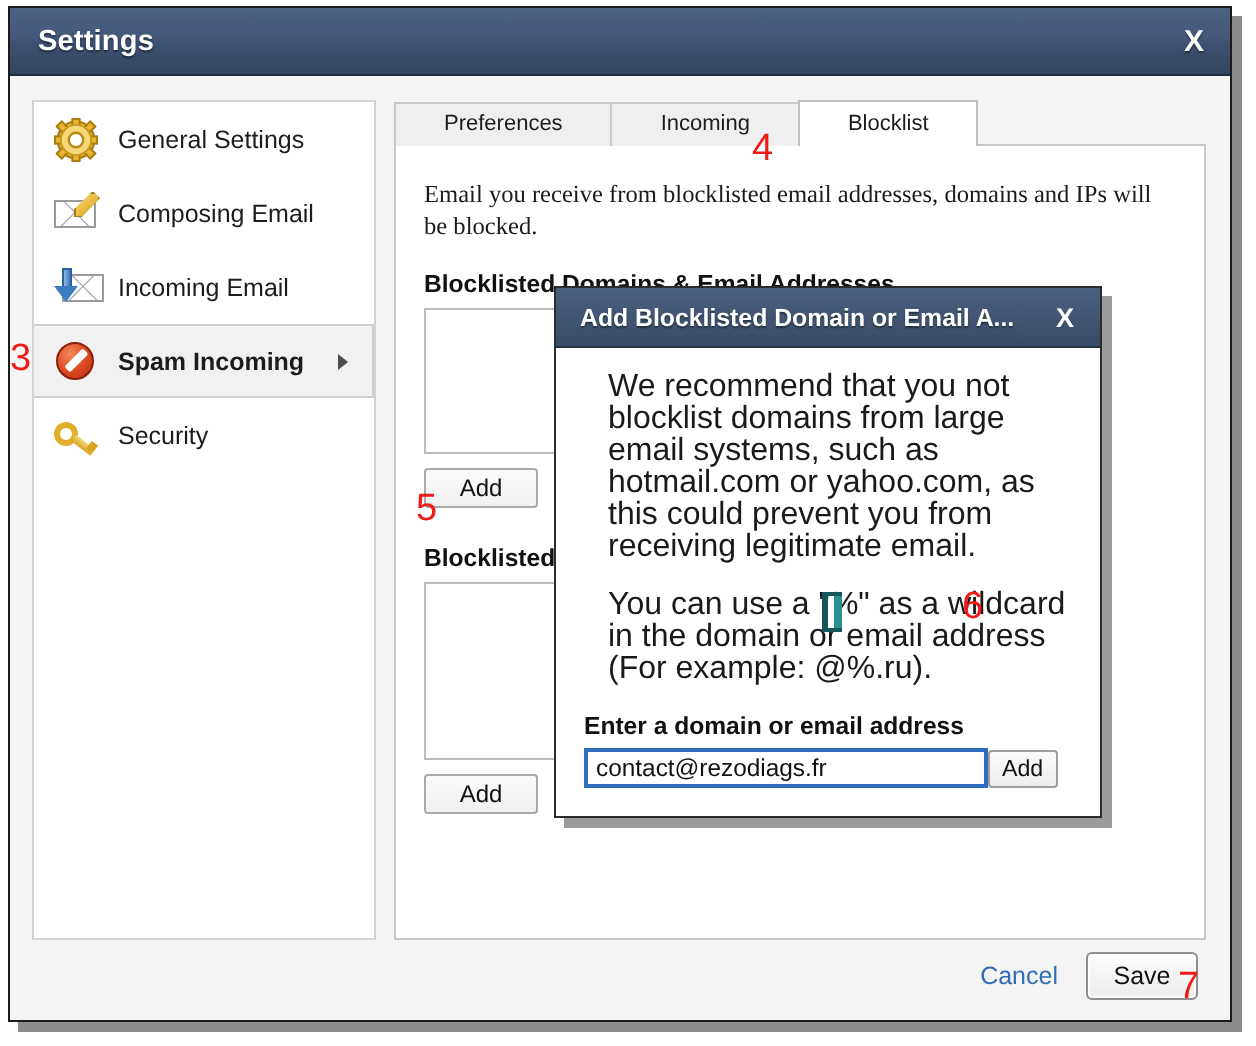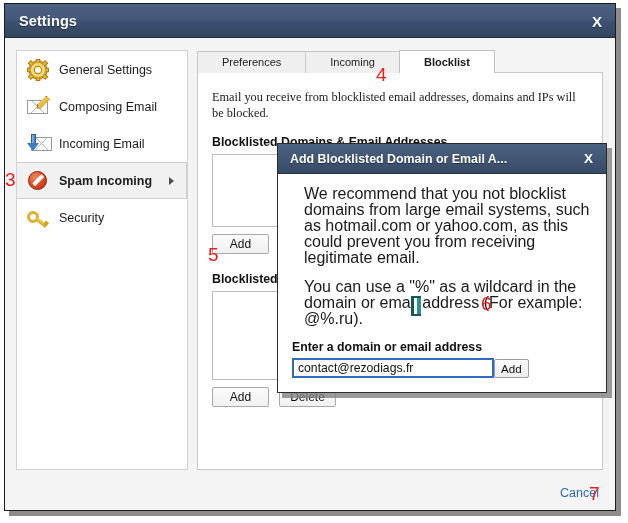--- a/index.html
+++ b/index.html
@@ -222,21 +222,21 @@
     border-bottom: none;
     margin-right: -1px;
     color: #1c1c1c;
     box-sizing: border-box;
     cursor: pointer;
     white-space: nowrap;
     text-align: right;
   }
   .tab.active {
     background: #ffffff;
-    font-weight: bold;
+    font-weight: normal;
     border-color: #c0c0c0;
     position: relative;
     z-index: 2;
     height: 23px;
     line-height: 22px;
   }
   #tab-content {
     position: absolute;
     left: 0; right: 0;
     top: 22px;
@@ -312,21 +312,21 @@
     box-sizing: border-box;
     cursor: pointer;
     color: #111;
   }
 
   
   #modal {
     position: absolute;
     left: 277px;
     top: 143px;
-    width: 330px;
+    width: 274px;
     background: #ffffff;
     border: 1px solid #2b2b2b;
     box-shadow: 5px 5px 0 0 rgba(130,130,130,0.8);
     box-sizing: border-box;
     z-index: 50;
   }
   #modal-title-bar {
     height: 29px;
     background: linear-gradient(to bottom, #4a6180 0%, #425674 50%, #374b68 100%);
     display: flex;
@@ -521,20 +521,21 @@
         <div class="btn-row">
           <div class="btn">Add</div>
           <div class="btn">Delete</div>
         </div>
 
       </div>
     </div>
 
     <div id="footer">
       <span id="cancel-link">Cancel</span>
+      <div id="save-button">Save</div>
     </div>
 
   </div>
 </div>
 
 <div id="modal">
   <div id="modal-title-bar">
     <span class="mtitle">Add Blocklisted Domain or Email A...</span>
     <span id="modal-close">X</span>
   </div>

